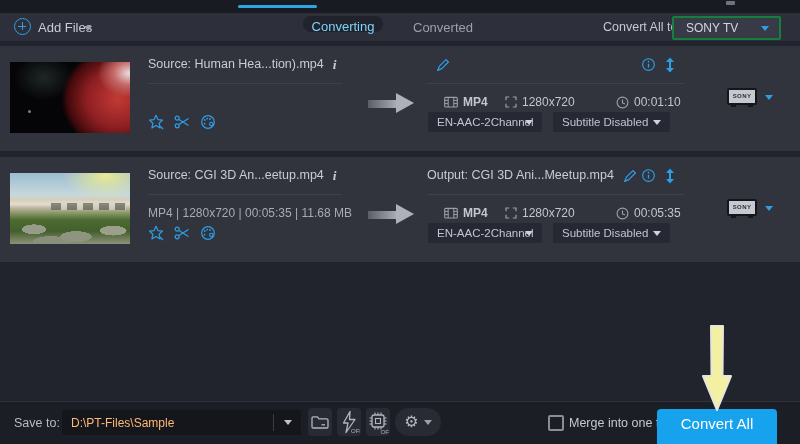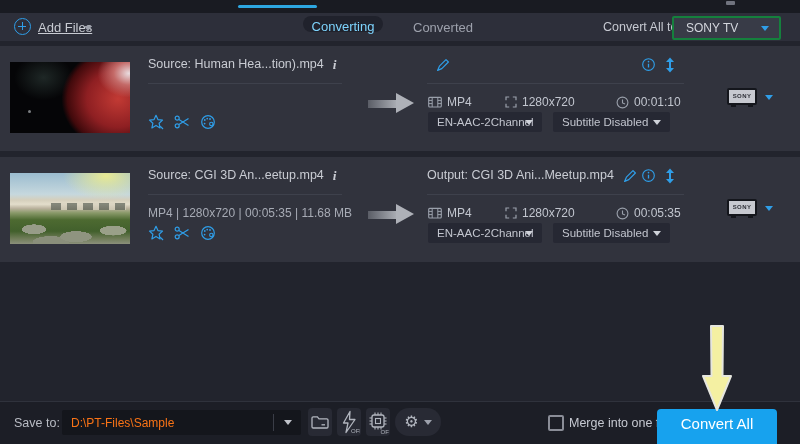--- a/index.html
+++ b/index.html
@@ -10,21 +10,21 @@
   .titlebar{position:absolute;left:0;top:0;width:800px;height:13px;background:#191b22;}
   .tab-indicator{position:absolute;left:238px;top:5px;width:79px;height:3px;border-radius:2px;background:#2da7e2;}
   .corner-mark{position:absolute;left:726px;top:1px;width:9px;height:4px;background:#70737e;border-radius:1px;}
 
   
   .toolbar{position:absolute;left:0;top:13px;width:800px;height:28px;background:#2d2f3a;}
   .add-circle{position:absolute;left:14px;top:5px;width:15px;height:15px;border:1.7px solid #2f9ee8;border-radius:50%;}
   .add-circle::before,.add-circle::after{content:"";position:absolute;background:#2f9ee8;}
   .add-circle::before{left:3.4px;top:6.6px;width:8px;height:1.8px;}
   .add-circle::after{left:6.6px;top:3.4px;width:1.8px;height:8px;}
-  .add-label{position:absolute;left:38px;top:7px;font-size:13px;color:#c9ccd3;text-decoration:underline;}
+  .add-label{position:absolute;left:38px;top:7px;font-size:13px;color:#c9ccd3;}
   .ct{display:inline-block;width:0;height:0;border-left:4px solid transparent;border-right:4px solid transparent;border-top:5px solid #9da1ac;}
   .ct.blue{border-top-color:#2f9ee8;}
   .ct.light{border-top-color:#cfd2d9;}
   .add-caret{position:absolute;left:84px;top:13px;}
   .pill{position:absolute;left:303px;top:3px;width:80px;height:16px;border-radius:11px;background:#20222c;
         color:#7dd3fc;font-size:13px;line-height:22px;text-align:center;}
   .tab-converted{position:absolute;left:413px;top:7px;font-size:13px;color:#9da1ac;}
   .cat-label{position:absolute;left:603px;top:7px;font-size:12.5px;color:#c6c9d1;}
   .device-select{position:absolute;left:672px;top:3px;width:105px;height:20px;background:#383b47;
         border:2px solid #15803d;border-radius:2px;font-size:12px;color:#d3d6dd;line-height:20px;}
@@ -62,40 +62,40 @@
   .src-div{left:148px;width:194px;}
   .out-div{left:427px;width:257px;}
   .src-stats{position:absolute;left:148px;top:49px;font-size:12px;color:#a7abb5;white-space:nowrap;}
   .tools{position:absolute;left:148px;top:68px;display:flex;gap:10px;}
   .flow-arrow{position:absolute;left:368px;top:47px;width:46px;height:21px;}
   .flow-arrow .shaft{position:absolute;left:0;top:6.5px;width:28px;height:8px;background:linear-gradient(90deg,#5a5d66,#a8abb2);}
   .flow-arrow .head{position:absolute;left:28px;top:0;width:0;height:0;border-top:10.5px solid transparent;border-bottom:10.5px solid transparent;border-left:18px solid #aeb1b8;}
   .row-ic{position:absolute;top:11px;}
   .ic-info{left:641px;} .ic-move{left:663px;}
   .ostat{position:absolute;top:49px;display:flex;align-items:center;gap:5px;font-size:12px;color:#c2c6cf;white-space:nowrap;}
-  .of{left:428px;} .ores{left:505px;} .odur{left:616px;}
+  .of{left:444px;font-weight:bold;} .ores{left:505px;} .odur{left:616px;}
   .dd{position:absolute;top:66px;height:20px;background:#262833;border-radius:2px;
       font-size:11.5px;color:#c2c5ce;line-height:20px;}
   .dd .txt{margin-left:9px;}
   .dd .ct{position:absolute;right:9px;top:8px;}
   .dd-audio{left:428px;width:114px;}
   .dd-sub{left:553px;width:117px;}
   .device{position:absolute;left:727px;top:42px;width:56px;height:24px;}
   .tv{position:absolute;left:0;top:0;width:26px;height:13px;background:#c7c9d0;border:2px solid #14161c;border-radius:2px;
       text-align:center;font-size:6px;font-weight:bold;color:#2e3038;line-height:13px;letter-spacing:.4px;}
   .tv-foot{position:absolute;top:17px;width:5px;height:2px;background:#14161c;}
   .tv-foot.l{left:4px;} .tv-foot.r{left:21px;}
   .device .ct{position:absolute;left:38px;top:7px;}
 
   
   .bottombar{position:absolute;left:0;top:401px;width:800px;height:43px;background:#1c1e26;border-top:1px solid #2f323c;box-sizing:border-box;}
   .save-label{position:absolute;left:14px;top:14px;font-size:12.5px;color:#b9bcc4;}
   .save-box{position:absolute;left:62px;top:8px;width:239px;height:25px;background:#14161c;border-radius:2px;}
   .save-box input{position:absolute;left:0;top:0;width:205px;height:25px;background:transparent;border:none;outline:none;
-      color:#f97316;font-size:12px;font-family:"Liberation Sans",sans-serif;padding:0 0 0 9px;}
+      color:#fdba74;font-size:12px;font-family:"Liberation Sans",sans-serif;padding:0 0 0 9px;}
   .save-sep{position:absolute;right:27px;top:4px;bottom:4px;width:1px;background:#3a3d47;}
   .save-box .ct{position:absolute;right:9px;top:10px;border-top-color:#c0c3ca;}
   .sq-btn{position:absolute;top:6px;width:24px;height:28px;background:#282a34;border-radius:4px;
       display:flex;align-items:center;justify-content:center;}
   .b-folder{left:308px;} .b-bolt{left:337px;} .b-chip{left:366px;}
   .gear-pill{position:absolute;left:395px;top:6px;width:46px;height:28px;background:#282a34;border-radius:14px;
       display:flex;align-items:center;justify-content:center;gap:5px;}
   .gear-glyph{font-size:16px;color:#b2b6bf;line-height:1;}
   .checkbox{position:absolute;left:548px;top:13px;width:12px;height:12px;border:2px solid #8a8d97;border-radius:2px;background:transparent;}
   .merge-label{position:absolute;left:569px;top:14px;font-size:12.5px;color:#c6c9d1;}

